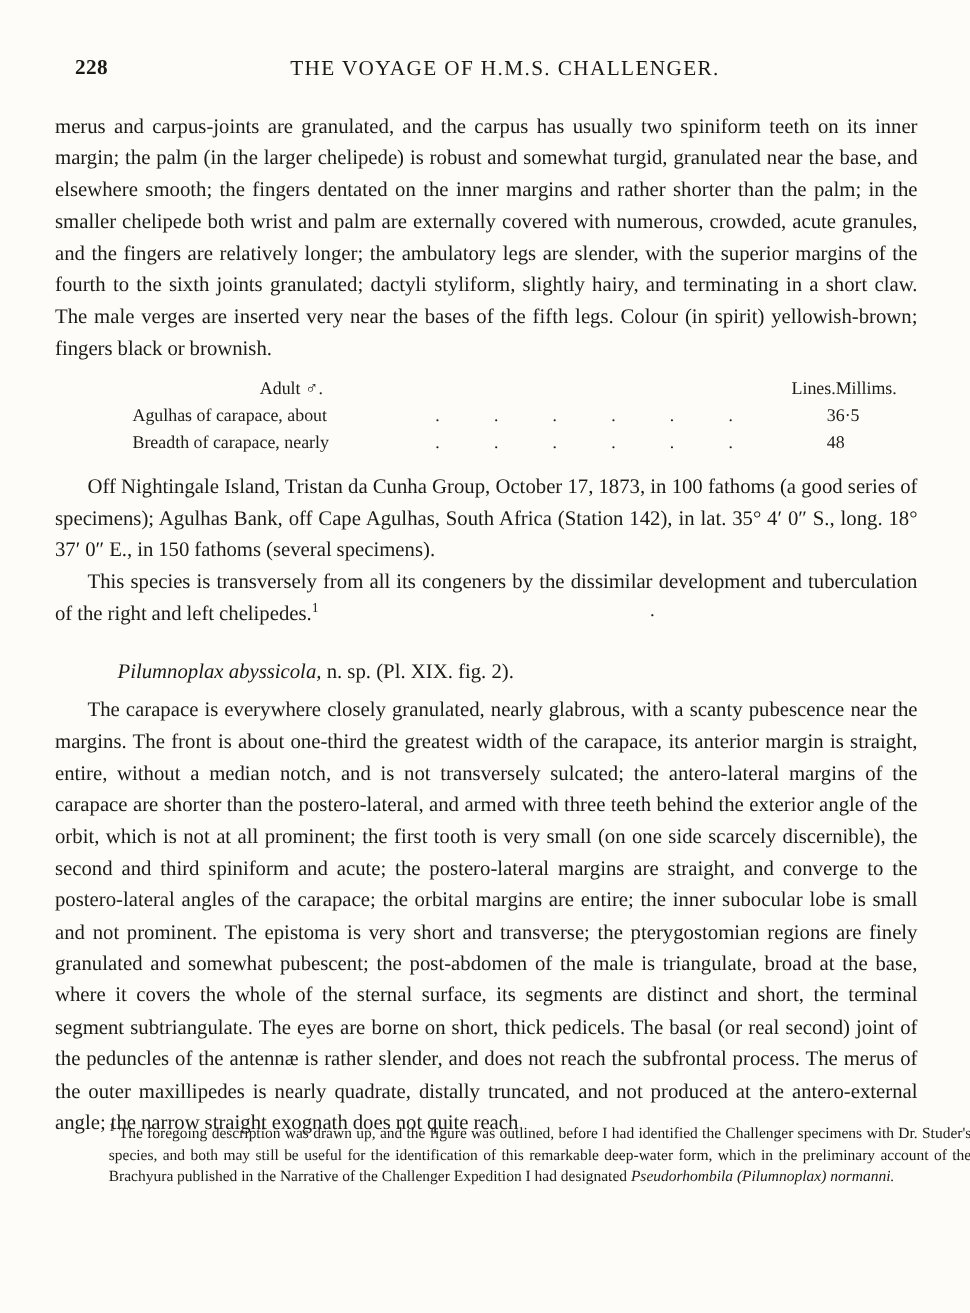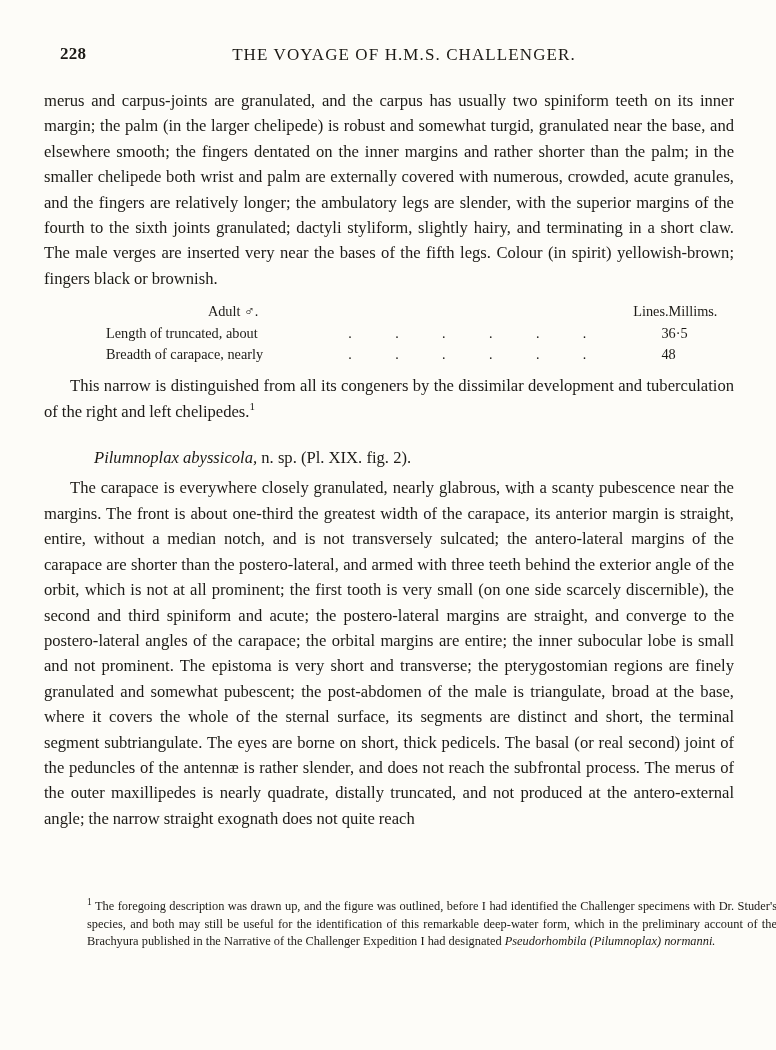--- a/index.html
+++ b/index.html
@@ -178,21 +178,21 @@
       <thead>
         <tr>
           <td class="c-label hdr-adult">Adult ♂.</td>
           <td class="c-dots"></td>
           <td class="c-lines">Lines.</td>
           <td class="c-mill">Millims.</td>
         </tr>
       </thead>
       <tbody>
         <tr>
-          <td class="c-label">Length of truncated, about</td>
+          <td class="c-label">Agulhas of carapace, about</td>
           <td class="c-dots">
             <div class="dots">
               <span>.</span>
               <span>.</span>
               <span>.</span>
               <span>.</span>
               <span>.</span>
               <span>.</span>
             </div>
           </td>
@@ -210,22 +210,23 @@
               <span>.</span>
               <span>.</span>
             </div>
           </td>
           <td class="c-lines">4</td>
           <td class="c-mill">8</td>
         </tr>
       </tbody>
     </table>
 
-
-    <p class="indent tight"><span>This narrow is distinguished from all its congeners by the dissimilar development and tuberculation of the right and left chelipedes.</span><span class="sup">1</span></p>
+    <p class="indent gap tight">Off Nightingale Island, Tristan da Cunha Group, October 17, 1873, in 100 fathoms (a good series of specimens); Agulhas Bank, off Cape Agulhas, South Africa (Station 142), in lat. 35° 4′ 0″ S., long. 18° 37′ 0″ E., in 150 fathoms (several specimens).</p>
+
+    <p class="indent tight"><span>This species is transversely from all its congeners by the dissimilar development and tuberculation of the right and left chelipedes.</span><span class="sup">1</span></p>
 
     <p class="species-head"><span class="ital">Pilumnoplax abyssicola,</span><span> n. sp. (Pl. XIX. fig. 2).</span></p>
 
     <p class="indent tight">The carapace is everywhere closely granulated, nearly glabrous, with a scanty pubescence near the margins.  The front is about one-third the greatest width of the carapace, its anterior margin is straight, entire, without a median notch, and is not transversely sulcated; the antero-lateral margins of the carapace are shorter than the postero-lateral, and armed with three teeth behind the exterior angle of the orbit, which is not at all prominent; the first tooth is very small (on one side scarcely discernible), the second and third spiniform and acute; the postero-lateral margins are straight, and converge to the postero-lateral angles of the carapace; the orbital margins are entire; the inner subocular lobe is small and not prominent.   The epistoma is very short and transverse; the pterygostomian regions are finely granulated and somewhat pubescent; the post-abdomen of the male is triangulate, broad at the base, where it covers the whole of the sternal surface, its segments are distinct and short, the terminal segment subtriangulate. The eyes are borne on short, thick pedicels.   The basal (or real second) joint of the peduncles of the antennæ is rather slender, and does not reach the subfrontal process. The merus of the outer maxillipedes is nearly quadrate, distally truncated, and not produced at the antero-external angle; the narrow straight exognath does not quite reach</p>
 
   </div>
 
   <div class="stray-dot">.</div>
 
   <div class="footnote">

